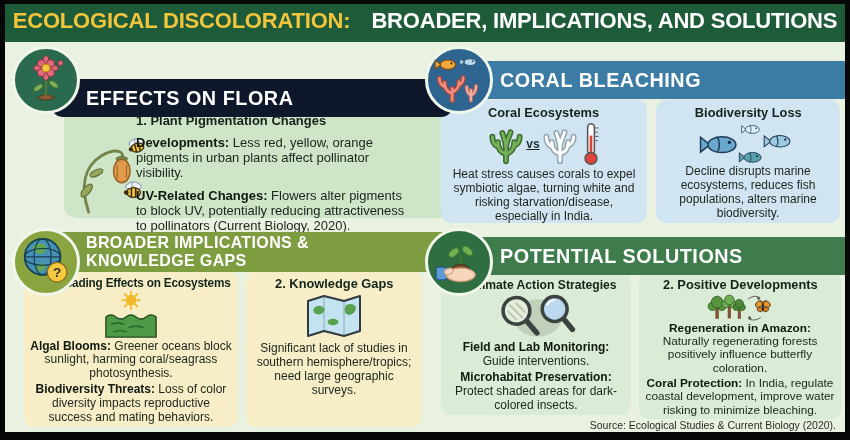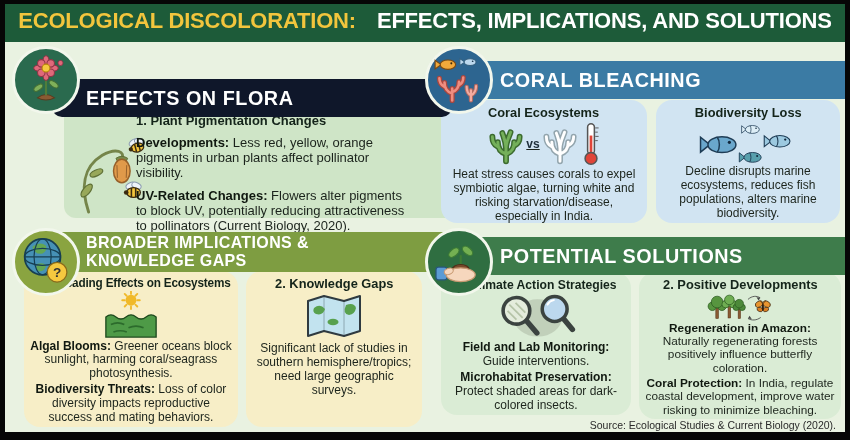--- a/index.html
+++ b/index.html
@@ -29,21 +29,21 @@
   .badge-coral{left:425px; top:46px; background:#2d6590;}
   .badge-impl {left:12px; top:228px; background:#8aa440;}
   .badge-sol  {left:425px; top:228px; background:#2f6e41;}
   
   .card-flora{position:absolute; left:64px; top:106px; width:400px; height:112px; background:#cfe5c7; border-radius:12px;}
   .card-flora h3{position:absolute; left:72px; top:7px; margin:0; font-size:13.5px; transform:scaleX(.96); transform-origin:left center; white-space:nowrap; color:#14241a;}
   .flora-illu{position:absolute; left:8px; top:22px;}
   .flora-text{position:absolute; left:72px; top:29px; width:278px; font-size:13px; line-height:1.17;}
   .flora-text p{margin:0 0 7px;}
   b{color:#101810;}
-  .subcard{position:absolute; border-radius:16px; display:flex; flex-direction:column; align-items:center; text-align:center; box-sizing:border-box; padding:4px 4px 0;}
+  .subcard{position:absolute; border-radius:10px; display:flex; flex-direction:column; align-items:center; text-align:center; box-sizing:border-box; padding:4px 4px 0;}
   .subcard h4{margin:1px 0 1px; font-size:13.5px; white-space:nowrap; transform:scaleX(.95); color:#14241a;}
   .sc-blue {background:#d1e4f2;}
   .sc-cream{background:#f7eec7;}
   .sc-green{background:#daecd5;}
   .sc-coral1{left:441px; top:100px; width:206px; height:123px;}
   .sc-coral2{left:656px; top:100px; width:184px; height:123px;}
   .sc-impl1{left:24px;  top:271px; width:214px; height:156px;}
   .sc-impl2{left:246px; top:271px; width:176px; height:156px;}
   .sc-sol1 {left:441px; top:272px; width:190px; height:143px;}
   .sc-sol2 {left:639px; top:272px; width:202px; height:147px;}
@@ -57,21 +57,21 @@
   
   .source{position:absolute; right:14px; top:419px; font-size:10.5px; color:#2a2a2a; z-index:55;}
 </style>
 </head>
 <body>
 
 <div class="page">
 
   <header class="topbar">
     <span class="t-hl">ECOLOGICAL DISCOLORATION:</span>
-    <span class="t-rest">EFFECTS, IMPLICATIONS, AND SOLUTIONS</span>
+    <span class="t-rest">BROADER, IMPLICATIONS, AND SOLUTIONS</span>
   </header>
 
   <section>
     <div class="band band-flora">
       <span class="bline">EFFECTS ON FLORA</span>
     </div>
     <div class="badge badge-flora">
       <svg width="58" height="58" viewBox="0 0 68 68">
         <path d="M24 55 q10 -8 20 0 q-10 5 -20 0 z" fill="#8a5a33" stroke="#5a3a1f" stroke-width="1.2"></path>
         <path d="M34 52 C34 44 34 38 34 30" fill="none" stroke="#4f7d3a" stroke-width="2.5"></path>

